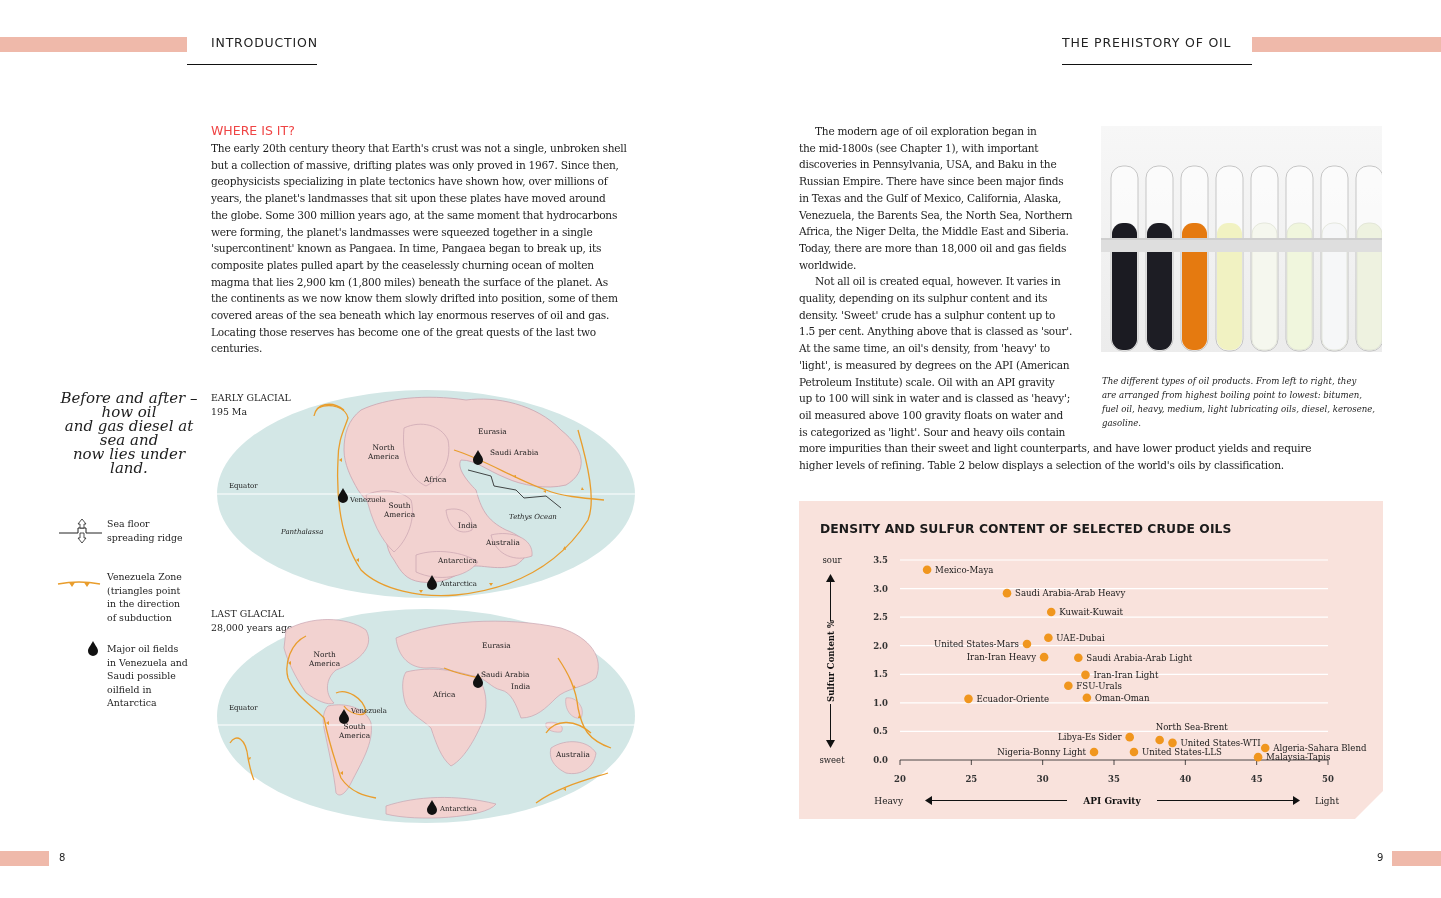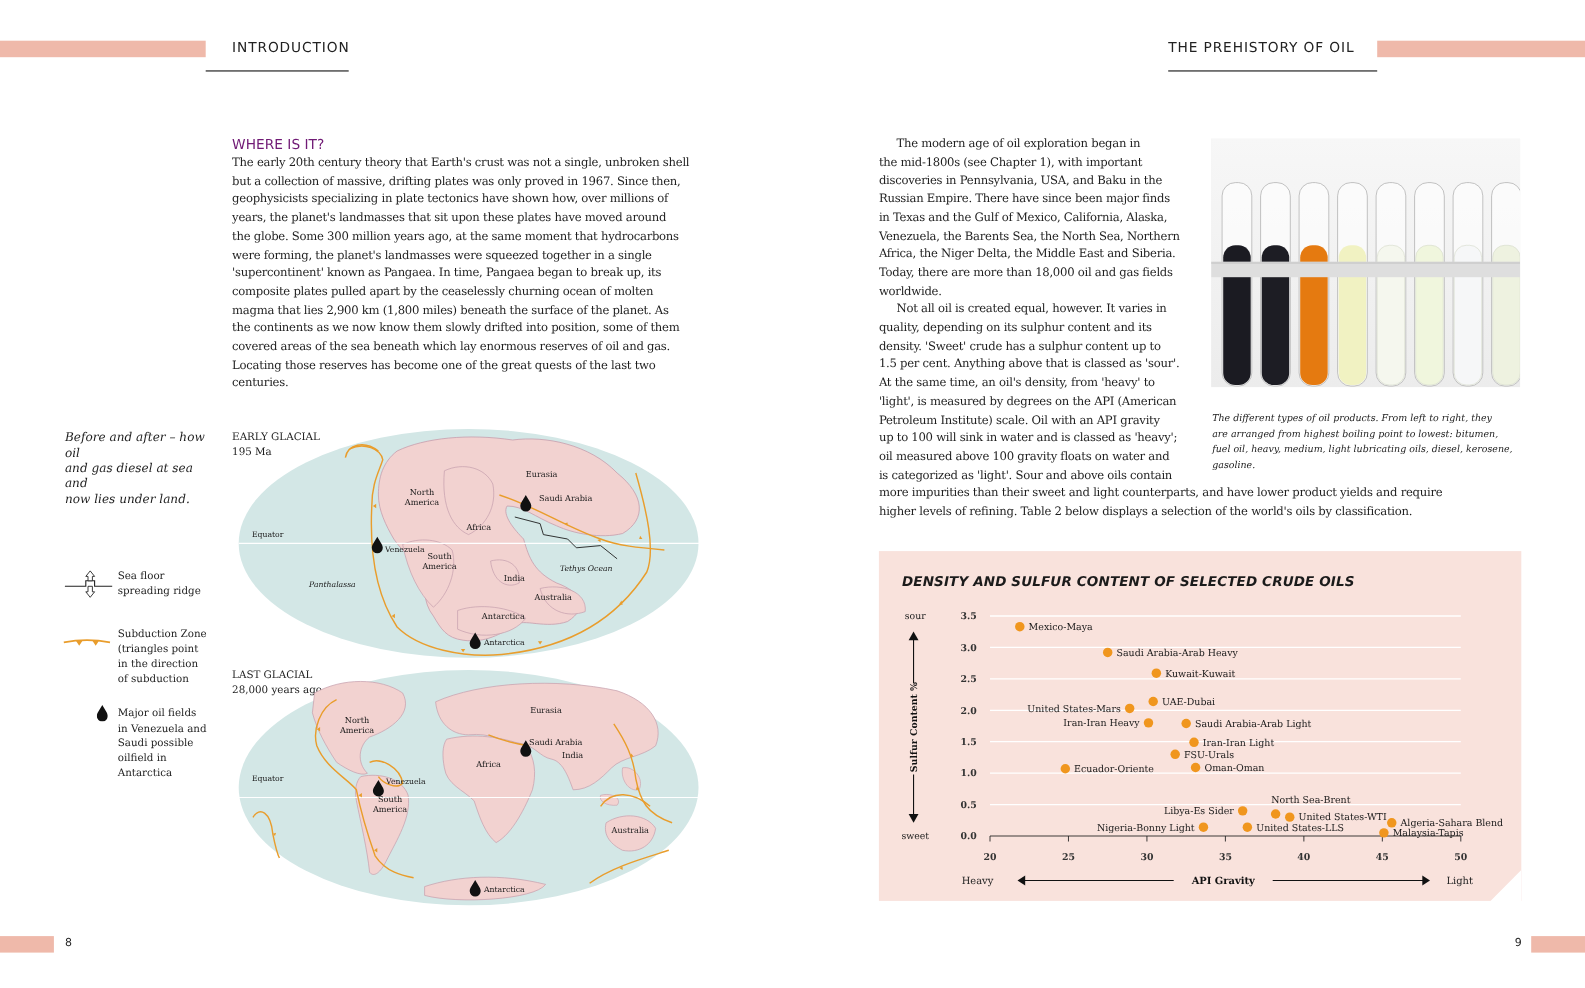--- a/index.html
+++ b/index.html
@@ -3,38 +3,38 @@
 <meta charset="utf-8">
 <style>
   * { box-sizing: border-box; margin: 0; padding: 0; }
   html, body { width: 1441px; height: 898px; background: #ffffff; overflow: hidden; }
   body { position: relative; font-family: "DejaVu Serif", serif; color: #1a1a1a; }
 
   .bar { position: absolute; background: #efb9aa; }
   .hdr { position: absolute; font-family: "DejaVu Sans", sans-serif; font-size: 12.5px; letter-spacing: 0.8px; color: #222; border-bottom: 1.3px solid #111; padding-bottom: 14px; }
   .pagenum { position: absolute; font-family: "DejaVu Sans", sans-serif; font-size: 10px; color: #222; }
 
-  .h-where { position: absolute; left: 211px; top: 123px; font-family: "DejaVu Sans", sans-serif; font-size: 12.5px; color: #701a75; }
+  .h-where { position: absolute; left: 211px; top: 123px; font-family: "DejaVu Sans", sans-serif; font-size: 12.5px; color: #ef4444; }
   .body-text { position: absolute; font-size: 10.6px; line-height: 16.7px; color: #1d1d1d; letter-spacing: -0.25px; }
   .body-text p { margin: 0; }
   .indent { text-indent: 16px; }
 
-  .caption-italic { position: absolute; font-size: 11px; line-height: 14px; font-style: italic; color: #1d1d1d; }
+  .caption-italic { position: absolute; font-size: 15px; line-height: 14px; font-style: italic; color: #1d1d1d; text-align: center; }
   .map-title { position: absolute; font-size: 9.4px; line-height: 14px; color: #1d1d1d; }
 
   .legend-item { position: absolute; font-size: 9.4px; line-height: 13.5px; color: #1d1d1d; }
 
   .map { position: absolute; }
   .map svg { display: block; }
 
   .photo { position: absolute; left: 1101px; top: 126px; width: 281px; height: 226px; background: #f4f4f4; overflow: hidden; }
   .photo-caption { position: absolute; left: 1102px; top: 374px; width: 285px; font-size: 8.6px; line-height: 14px; font-style: italic; color: #1d1d1d; }
 
   .chart-box { position: absolute; left: 799px; top: 501px; width: 584px; height: 318px; background: #f9e2dc; }
-  .chart-title { position: absolute; left: 820px; top: 522px; font-family: "DejaVu Sans", sans-serif; font-weight: bold; font-size: 12.3px; letter-spacing: 0.1px; color: #1b1b1b; font-style: italic; }
+  .chart-title { position: absolute; left: 820px; top: 522px; font-family: "DejaVu Sans", sans-serif; font-weight: bold; font-size: 12.3px; letter-spacing: 0.1px; color: #1b1b1b; }
   .chart-svg { position: absolute; left: 799px; top: 501px; }
 </style>
 </head>
 <body>
 
 <div class="bar" style="left:0;top:37px;width:187px;height:15px;"></div>
 <div class="hdr" style="left:187px;top:35px;width:130px;padding-left:24px;">INTRODUCTION</div>
 
 <div class="hdr" style="left:1062px;top:35px;width:190px;">THE PREHISTORY OF OIL</div>
 <div class="bar" style="left:1252px;top:37px;width:189px;height:15px;"></div>
@@ -79,21 +79,21 @@
   <div>spreading ridge</div>
 </div>
 
 <div style="position:absolute;left:57px;top:573px;">
   <svg width="44" height="8" viewBox="0 0 44 8">
     <path d="M1 4 Q22 0 43 4" fill="none" stroke="#e99d2c" stroke-width="1.6"></path>
     <path d="M12 2.5 L15 7 L18 2.5 Z M27 2.5 L30 7 L33 2.5 Z" fill="#e99d2c"></path>
   </svg>
 </div>
 <div class="legend-item" style="left:107px;top:570px;">
-  <div>Subduction Zone</div>
+  <div>Venezuela Zone</div>
   <div>(triangles point</div>
   <div>in the direction</div>
   <div>of subduction</div>
 </div>
 
 <div style="position:absolute;left:88px;top:641px;">
   <svg width="10" height="15" viewBox="0 0 10 15">
       <path d="M5 0 C3 4 0 7 0 10 A5 5 0 0 0 10 10 C10 7 7 4 5 0Z" fill="#111"></path>
     </svg>
 </div>
@@ -225,21 +225,21 @@
   <p>worldwide.</p>
   <p class="indent">Not all oil is created equal, however. It varies in</p>
   <p>quality, depending on its sulphur content and its</p>
   <p>density. 'Sweet' crude has a sulphur content up to</p>
   <p>1.5 per cent. Anything above that is classed as 'sour'.</p>
   <p>At the same time, an oil's density, from 'heavy' to</p>
   <p>'light', is measured by degrees on the API (American</p>
   <p>Petroleum Institute) scale. Oil with an API gravity</p>
   <p>up to 100 will sink in water and is classed as 'heavy';</p>
   <p>oil measured above 100 gravity floats on water and</p>
-  <p>is categorized as 'light'. Sour and above oils contain</p>
+  <p>is categorized as 'light'. Sour and heavy oils contain</p>
   <p style="white-space:nowrap;">more impurities than their sweet and light counterparts, and have lower product yields and require</p>
   <p style="white-space:nowrap;">higher levels of refining. Table 2 below displays a selection of the world's oils by classification.</p>
 </div>
 
 <div class="photo">
   <svg width="281" height="226" viewBox="0 0 281 226">
     <rect width="281" height="226" fill="#f3f3f3"></rect>
     <rect x="0" y="0" width="281" height="226" fill="url(#bgGrad)"></rect>
     <defs>
       <linearGradient id="bgGrad" x1="0" y1="0" x2="0" y2="1">

